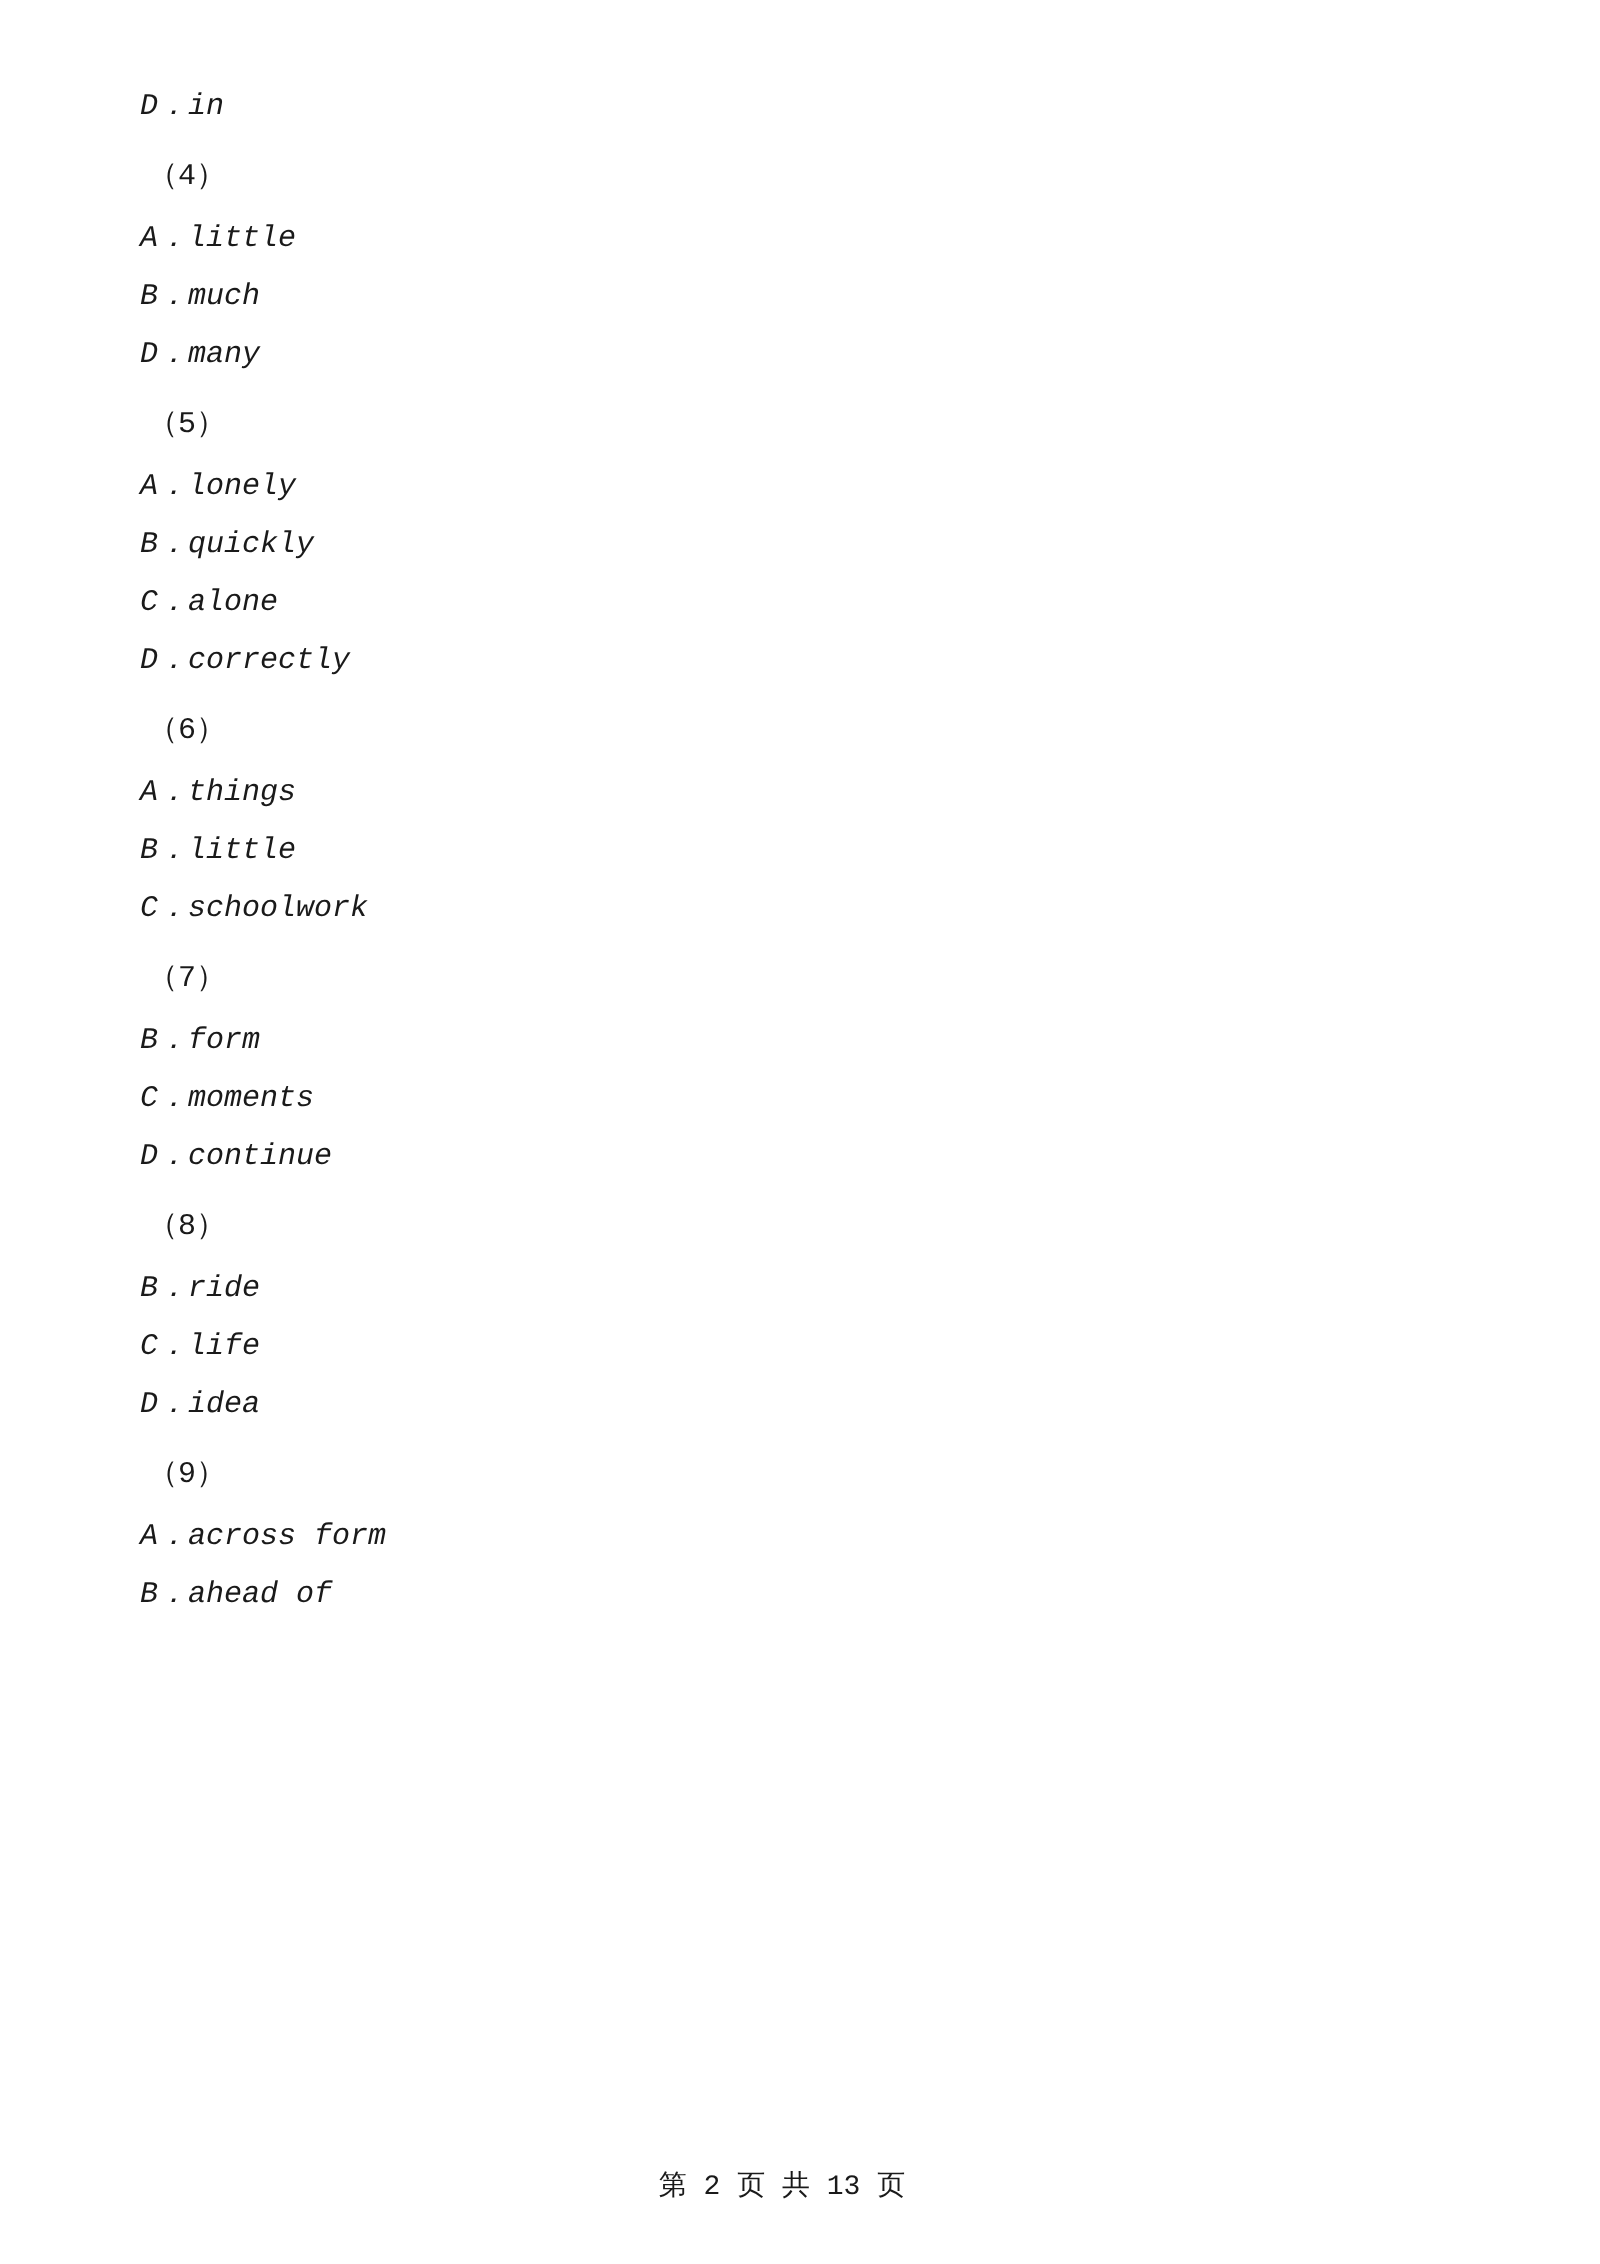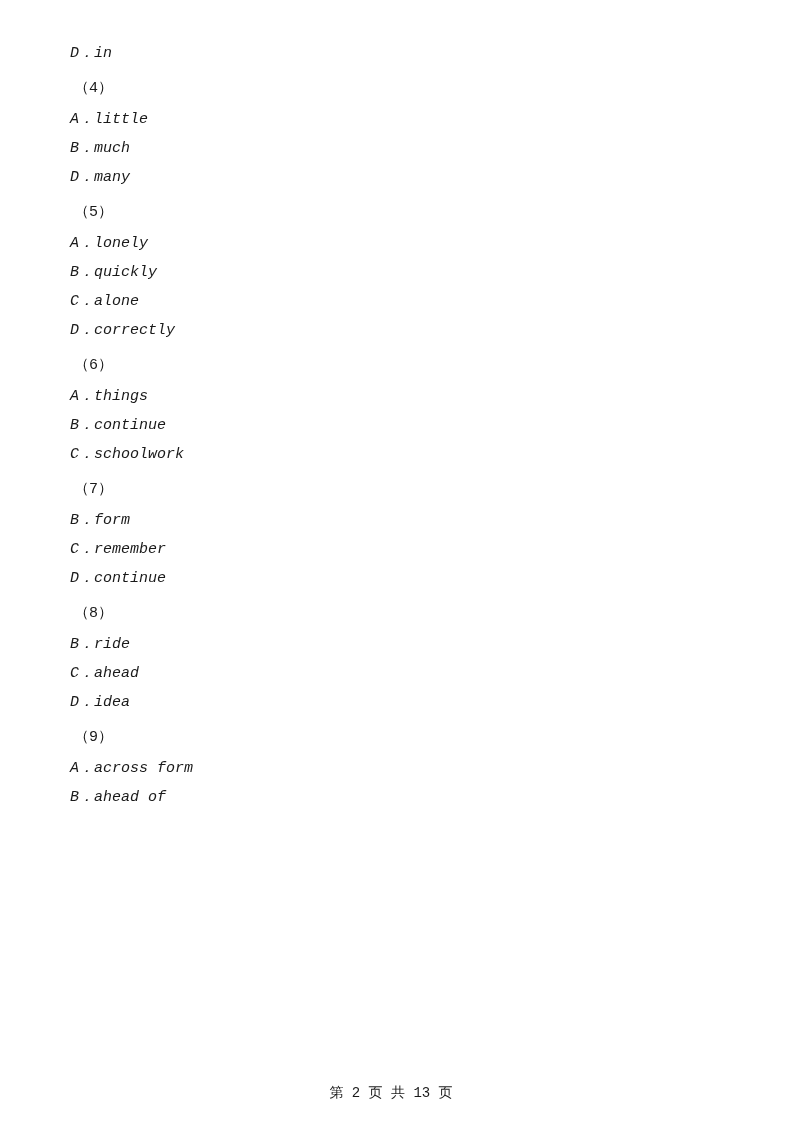--- a/index.html
+++ b/index.html
@@ -97,56 +97,56 @@
 
   <div class="line question-number">
     <span>（6）</span>
   </div>
 
   <div class="line option">
     <span>A．things</span>
   </div>
 
   <div class="line option">
-    <span>B．continue</span>
+    <span>B．little</span>
   </div>
 
   <div class="line option">
     <span>C．schoolwork</span>
   </div>
 
 
   <div class="line question-number">
     <span>（7）</span>
   </div>
 
 
   <div class="line option">
     <span>B．form</span>
   </div>
 
   <div class="line option">
-    <span>C．remember</span>
+    <span>C．moments</span>
   </div>
 
   <div class="line option">
     <span>D．continue</span>
   </div>
 
   <div class="line question-number">
     <span>（8）</span>
   </div>
 
 
   <div class="line option">
     <span>B．ride</span>
   </div>
 
   <div class="line option">
-    <span>C．ahead</span>
+    <span>C．life</span>
   </div>
 
   <div class="line option">
     <span>D．idea</span>
   </div>
 
   <div class="line question-number">
     <span>（9）</span>
   </div>
 

